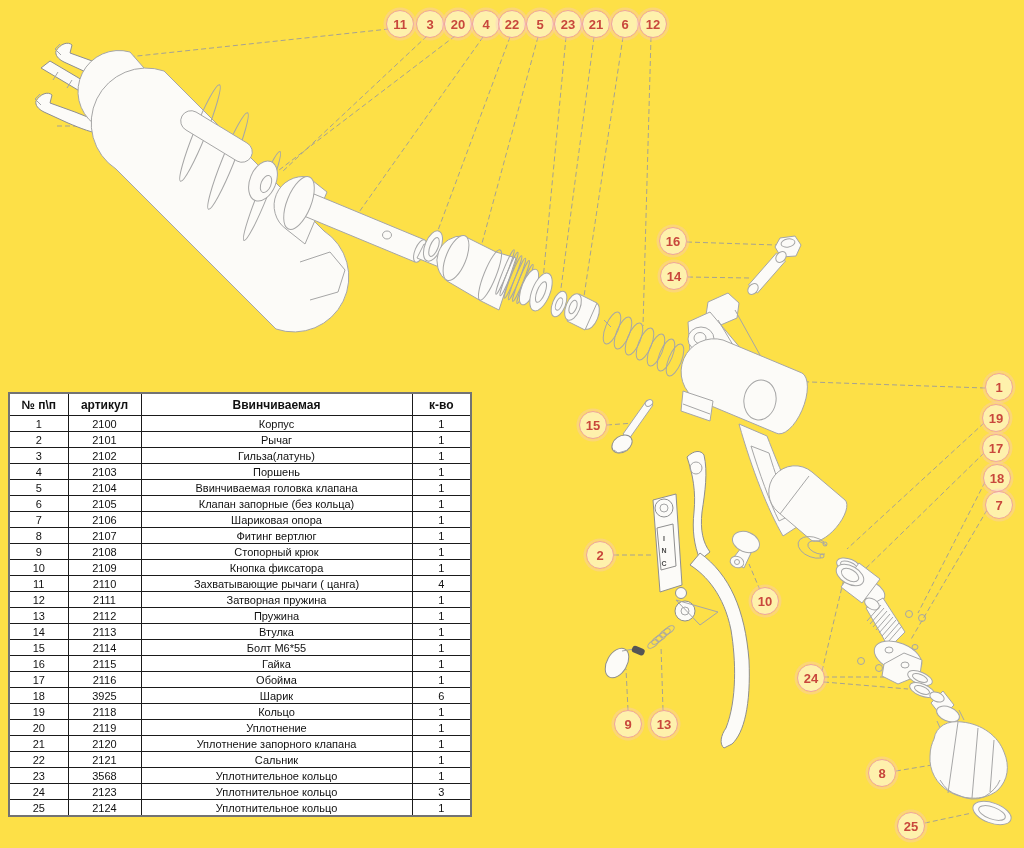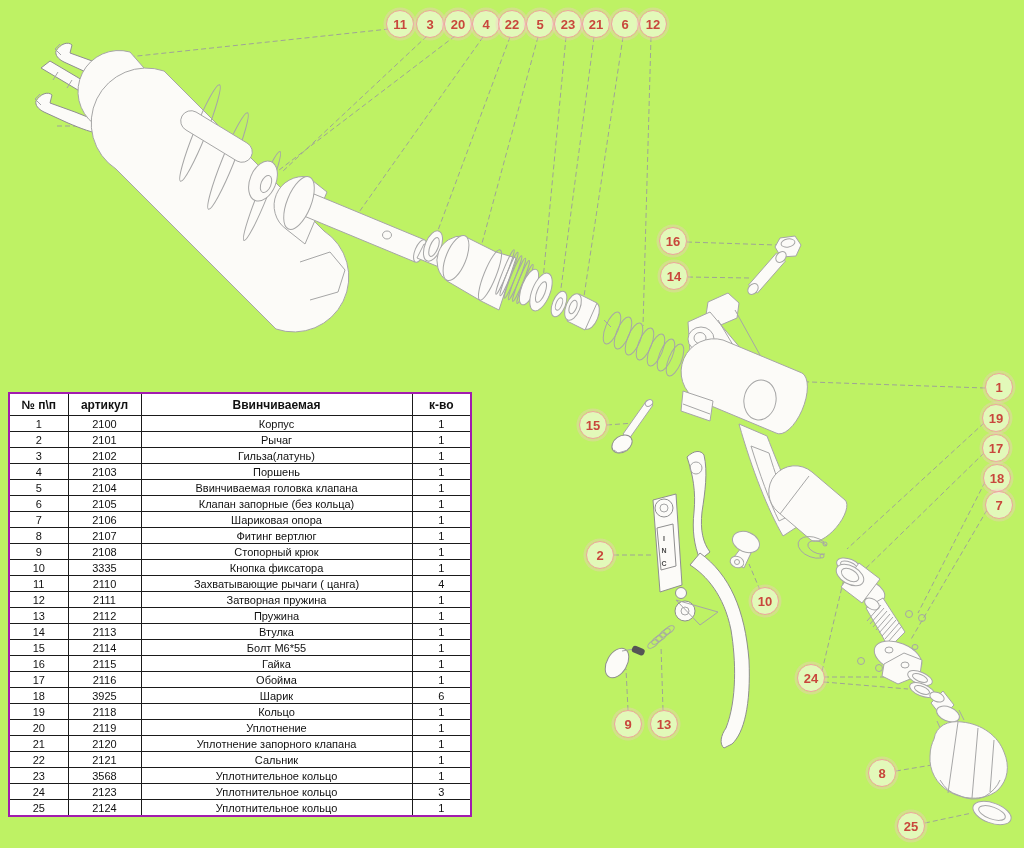--- a/index.html
+++ b/index.html
@@ -1,18 +1,18 @@
 <!DOCTYPE html>
 <html><head>
 <meta charset="utf-8">
 <style>
   html,body{margin:0;padding:0;}
   .screen{
     position:relative; width:1024px; height:848px;
-    background:#bef264; overflow:hidden;
+    background:#fde047; overflow:hidden;
     font-family:"Liberation Sans", sans-serif;
   }
   .title{
     position:absolute; left:768px; top:34px; width:214px;
     text-align:center; font-size:31px; font-weight:bold; color:#141414;
     letter-spacing:0.5px;
   }
   .callout{
     position:absolute; width:28px; height:28px; border-radius:50%;
     border:1.4px solid #efa3a0; box-sizing:border-box;
@@ -22,21 +22,21 @@
     background:rgba(255,255,255,0.55);
   }
   .inc-label{
     position:absolute; left:657px; top:533px; width:14px;
     font-size:7px; font-weight:bold; color:#4a4a4a; line-height:1.75;
     text-align:center; white-space:pre-line;
   }
   table.parts{
     position:absolute; left:8px; top:392px; width:462px;
     border-collapse:collapse; table-layout:fixed;
-    background:#fff; border:2px solid #a21caf;
+    background:#fff; border:2px solid #737373;
     font-size:11px; color:#111;
   }
   table.parts th, table.parts td{
     border:1px solid #1a1a1a; text-align:center; vertical-align:middle;
     padding:0 2px; overflow:hidden; white-space:nowrap;
   }
   table.parts th{ height:21px; font-size:12px; }
   table.parts td{ height:15px; }
   svg.diagram{ position:absolute; left:0; top:0; }
   svg .ln{ stroke:#a6a6a6; stroke-width:1; fill:none; }
@@ -400,21 +400,21 @@
           <td>1</td>
         </tr>
         <tr>
           <td>9</td>
           <td>2108</td>
           <td>Стопорный крюк</td>
           <td>1</td>
         </tr>
         <tr>
           <td>10</td>
-          <td>3335</td>
+          <td>2109</td>
           <td>Кнопка фиксатора</td>
           <td>1</td>
         </tr>
         <tr>
           <td>11</td>
           <td>2110</td>
           <td>Захватывающие рычаги ( цанга)</td>
           <td>4</td>
         </tr>
         <tr>

